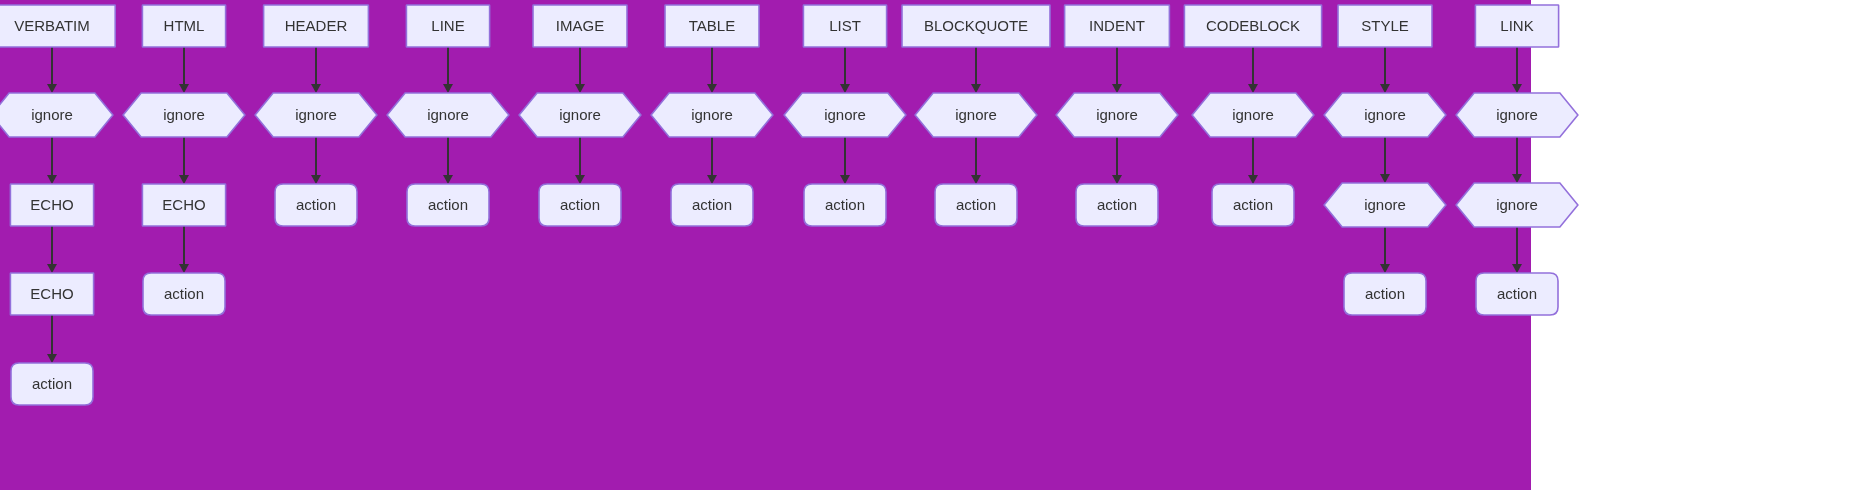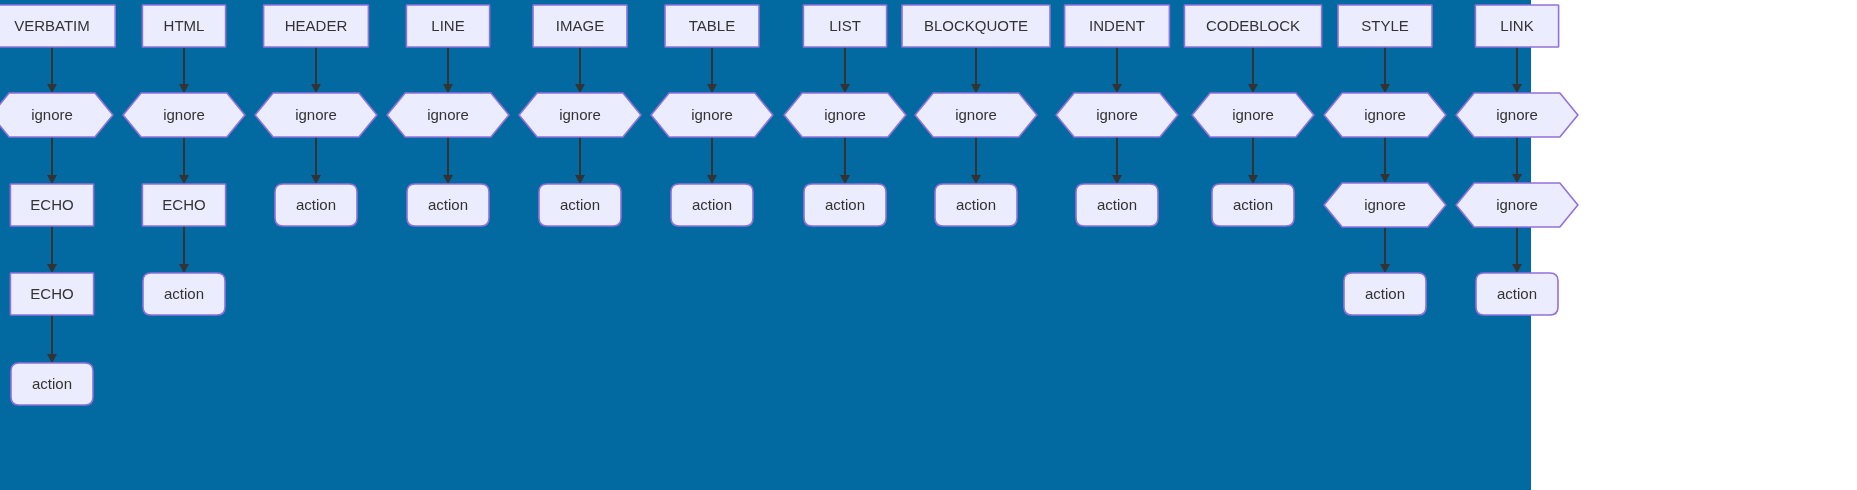--- a/index.html
+++ b/index.html
@@ -11,21 +11,21 @@
   body {
     font-family: "Liberation Sans", sans-serif;
     width: 1857px;
     height: 490px;
     overflow: hidden;
   }
   #diagram-root {
     position: relative;
     width: 1531px;
     height: 490px;
-    background: #0369a1;
+    background: #a21caf;
   }
   #flow-svg {
     position: absolute;
     left: 0;
     top: 0;
     width: 1857px;
     height: 490px;
     display: block;
   }
   .node-shape {

